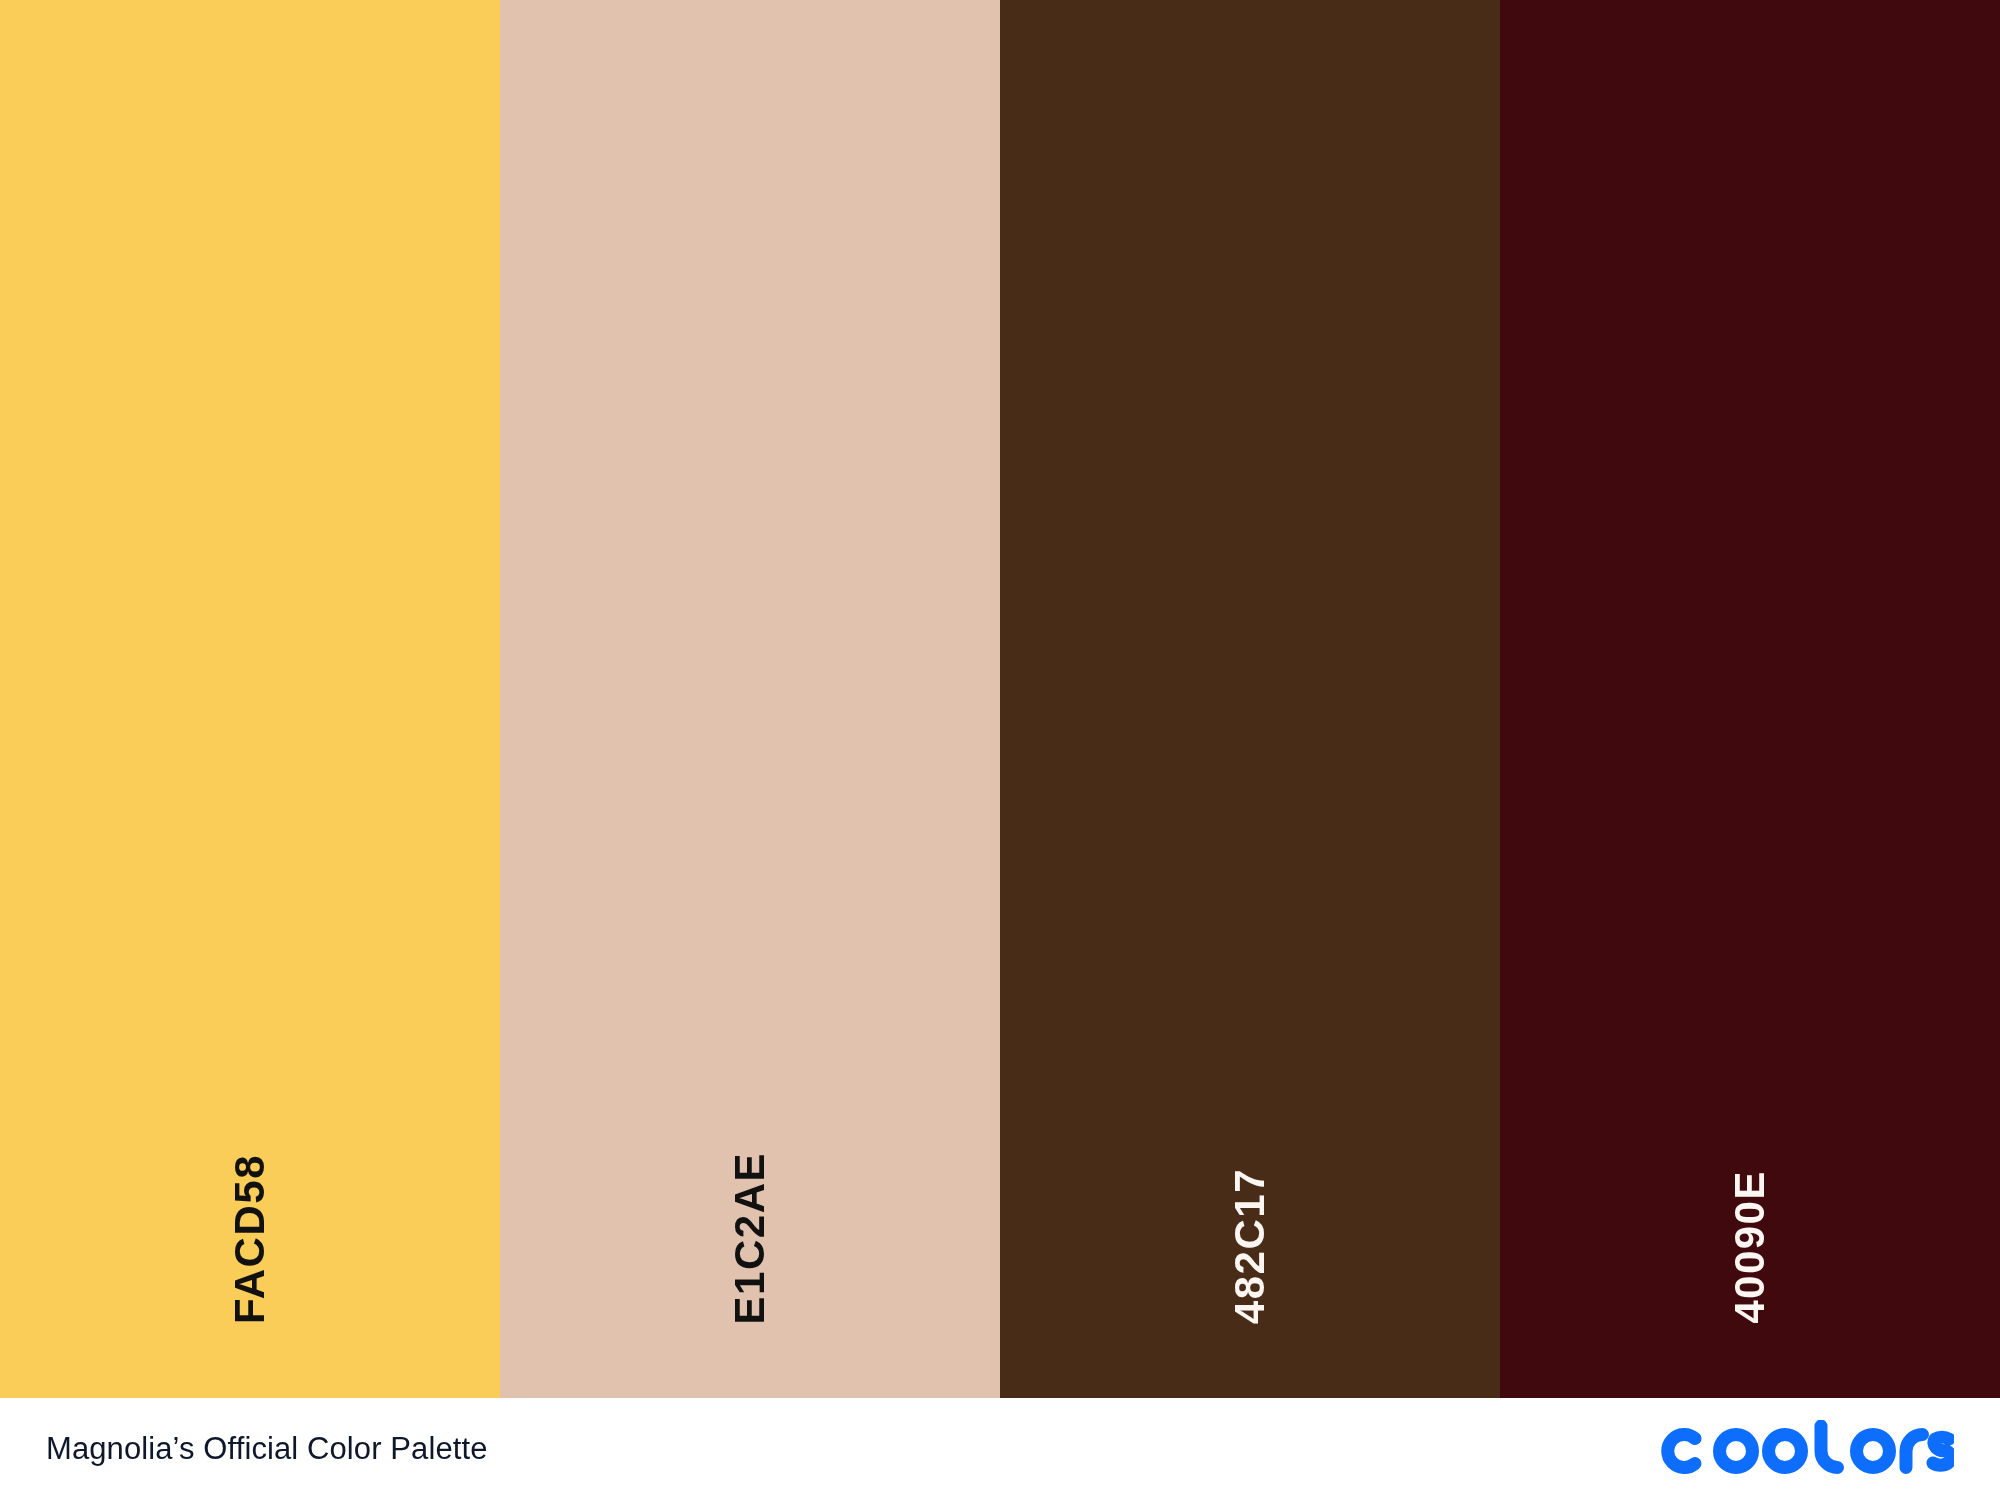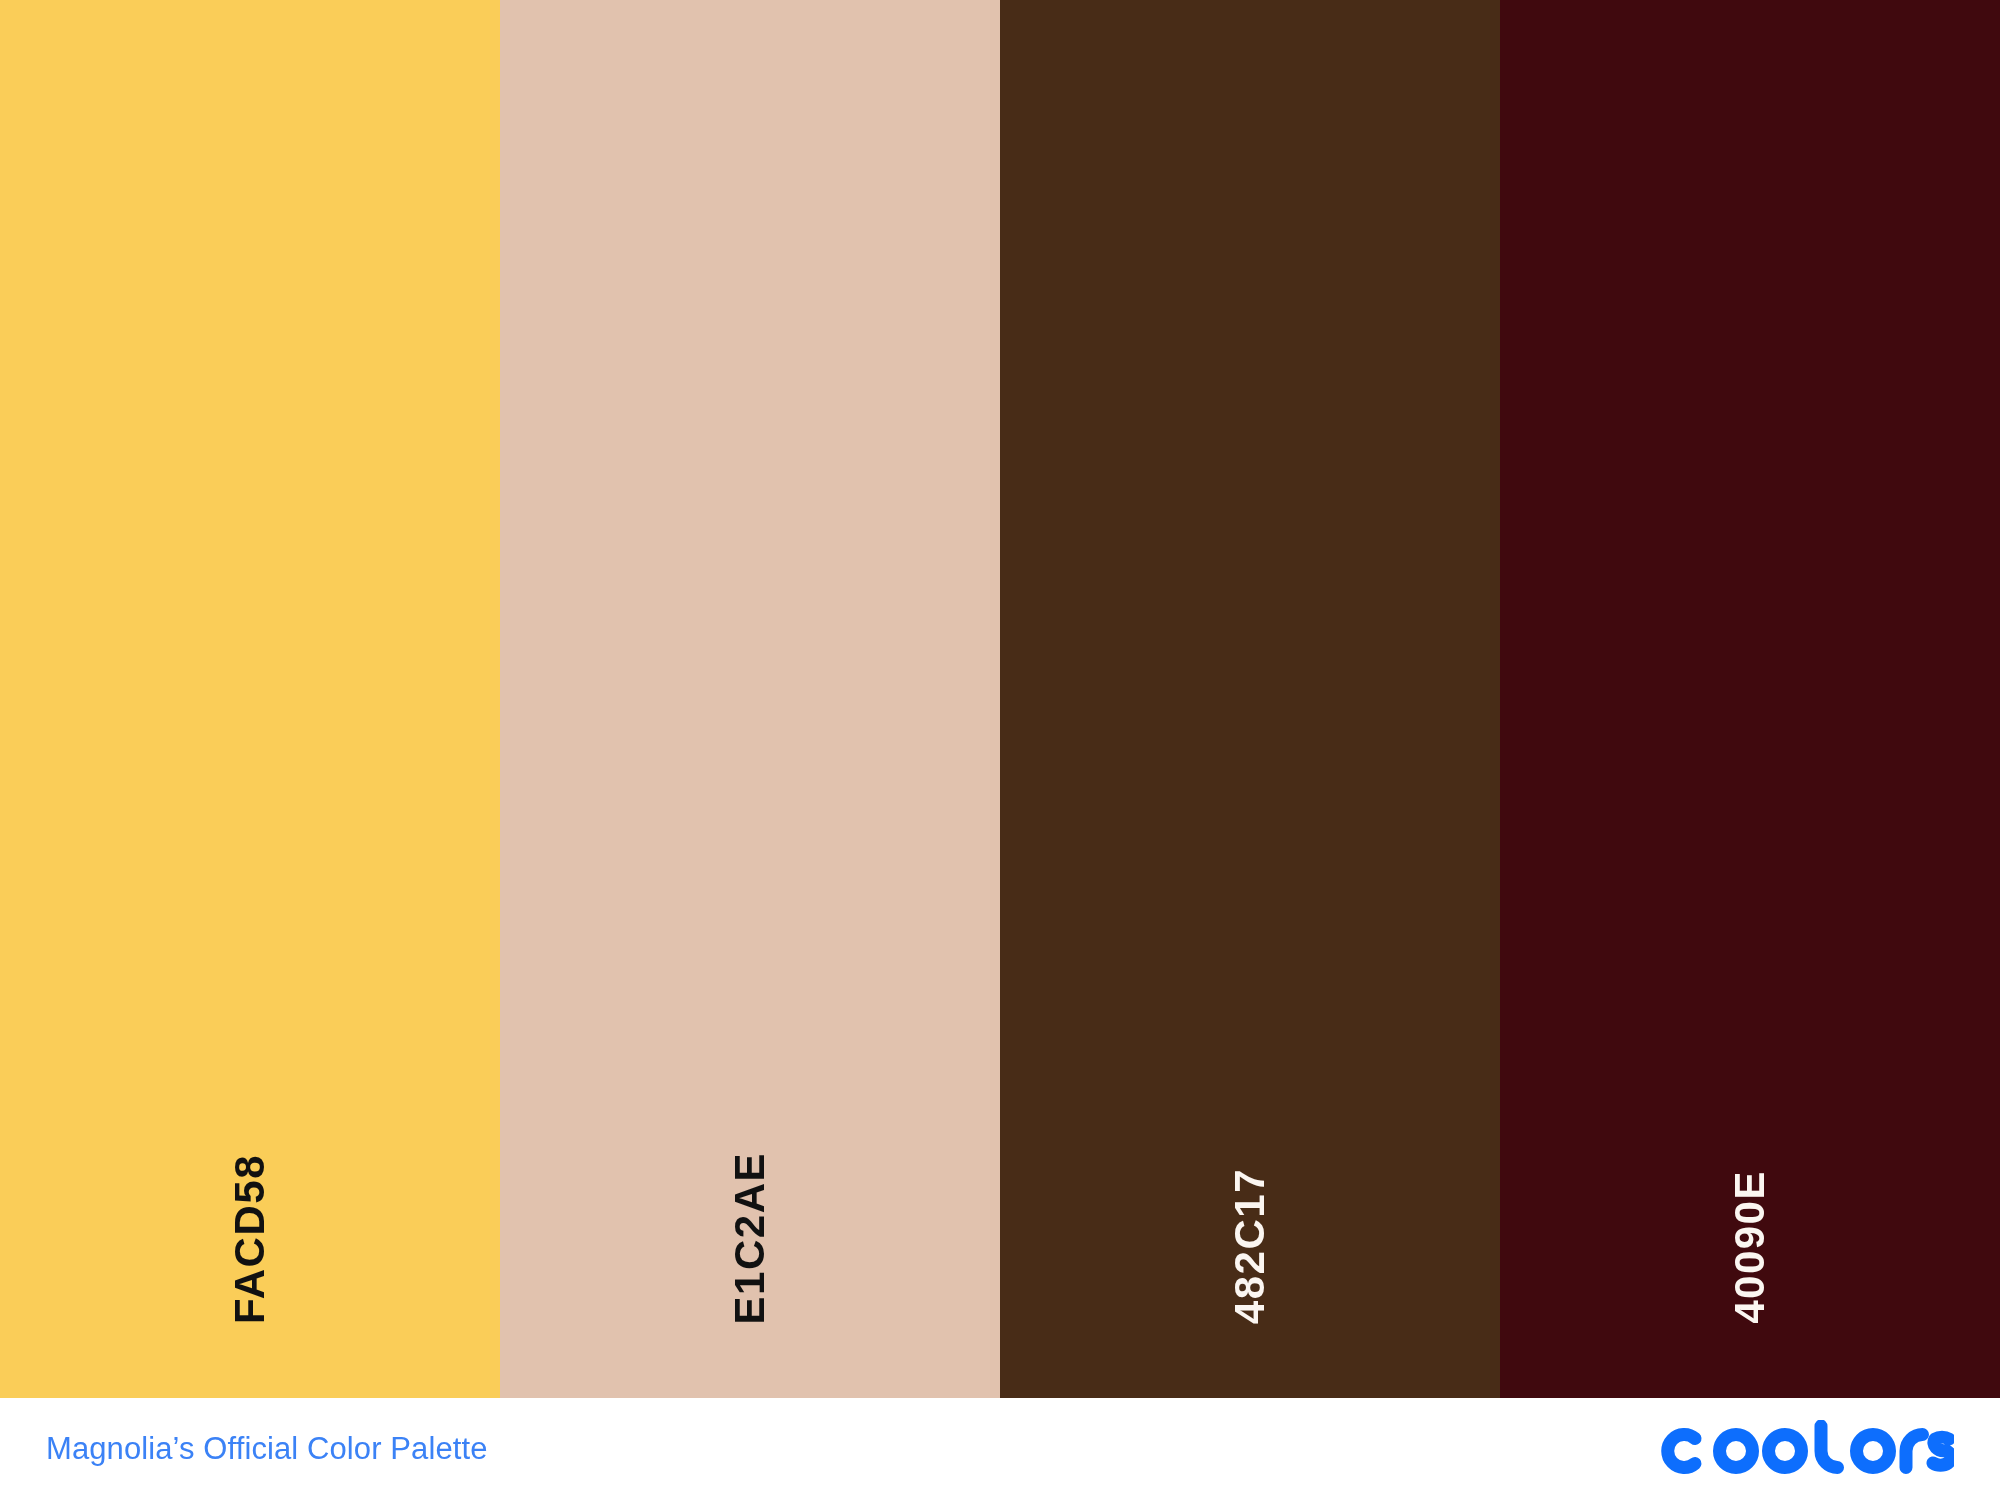--- a/index.html
+++ b/index.html
@@ -120,21 +120,21 @@
     <div class="swatch" style="background-color: rgb(64, 9, 14);">
       <div class="swatch-label-wrap">
         <span class="swatch-label" style="color: rgb(251, 246, 241);">40090E</span>
       </div>
     </div>
 
   </div>
 
   <div id="footer">
 
-    <div id="footer-caption" style="color: #3b82f6;">Magnolia’s Official Color Palette</div>
+    <div id="footer-caption" style="color: #0f172a;">Magnolia’s Official Color Palette</div>
 
     <div id="brand-logo">
       <svg width="300" height="58" viewBox="0 0 300 58" role="img" aria-label="coolors">
         <g fill="none" stroke="#0d6efd" stroke-width="13" stroke-linecap="round" stroke-linejoin="round">
 
           <path d="M41 18.5 A16.5 16.5 0 1 0 41 43.5"></path>
 
           <ellipse cx="82" cy="31" rx="16.5" ry="16.5"></ellipse>
 
           <ellipse cx="131" cy="31" rx="16.5" ry="16.5"></ellipse>

